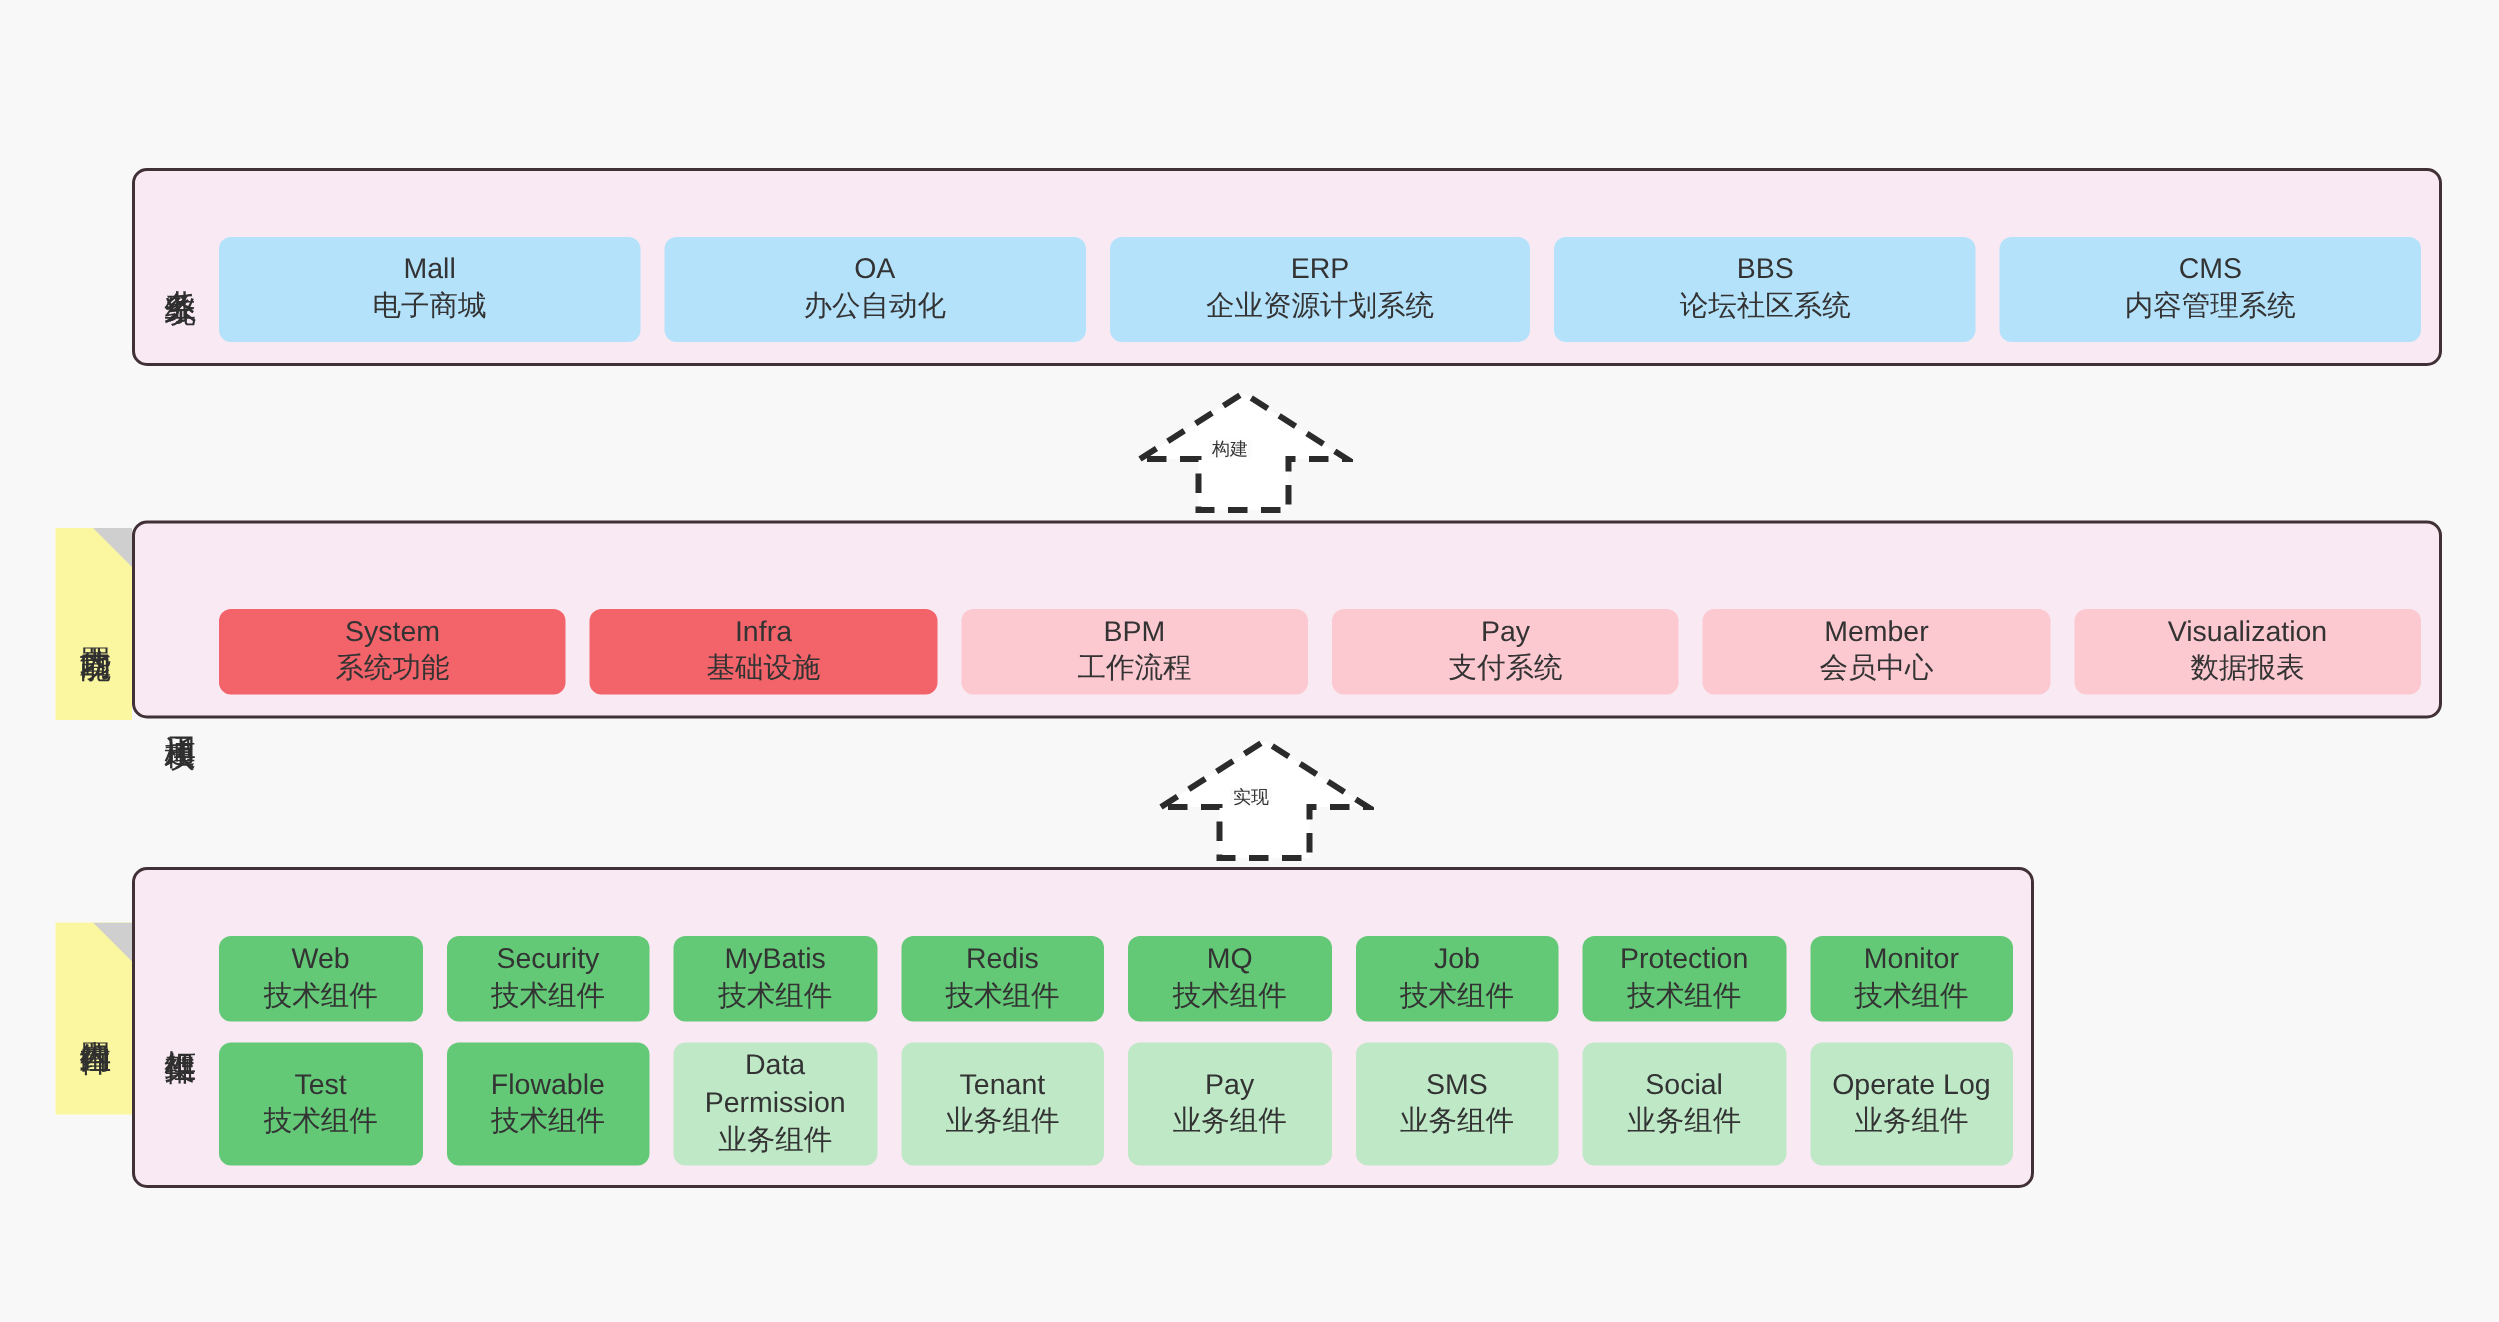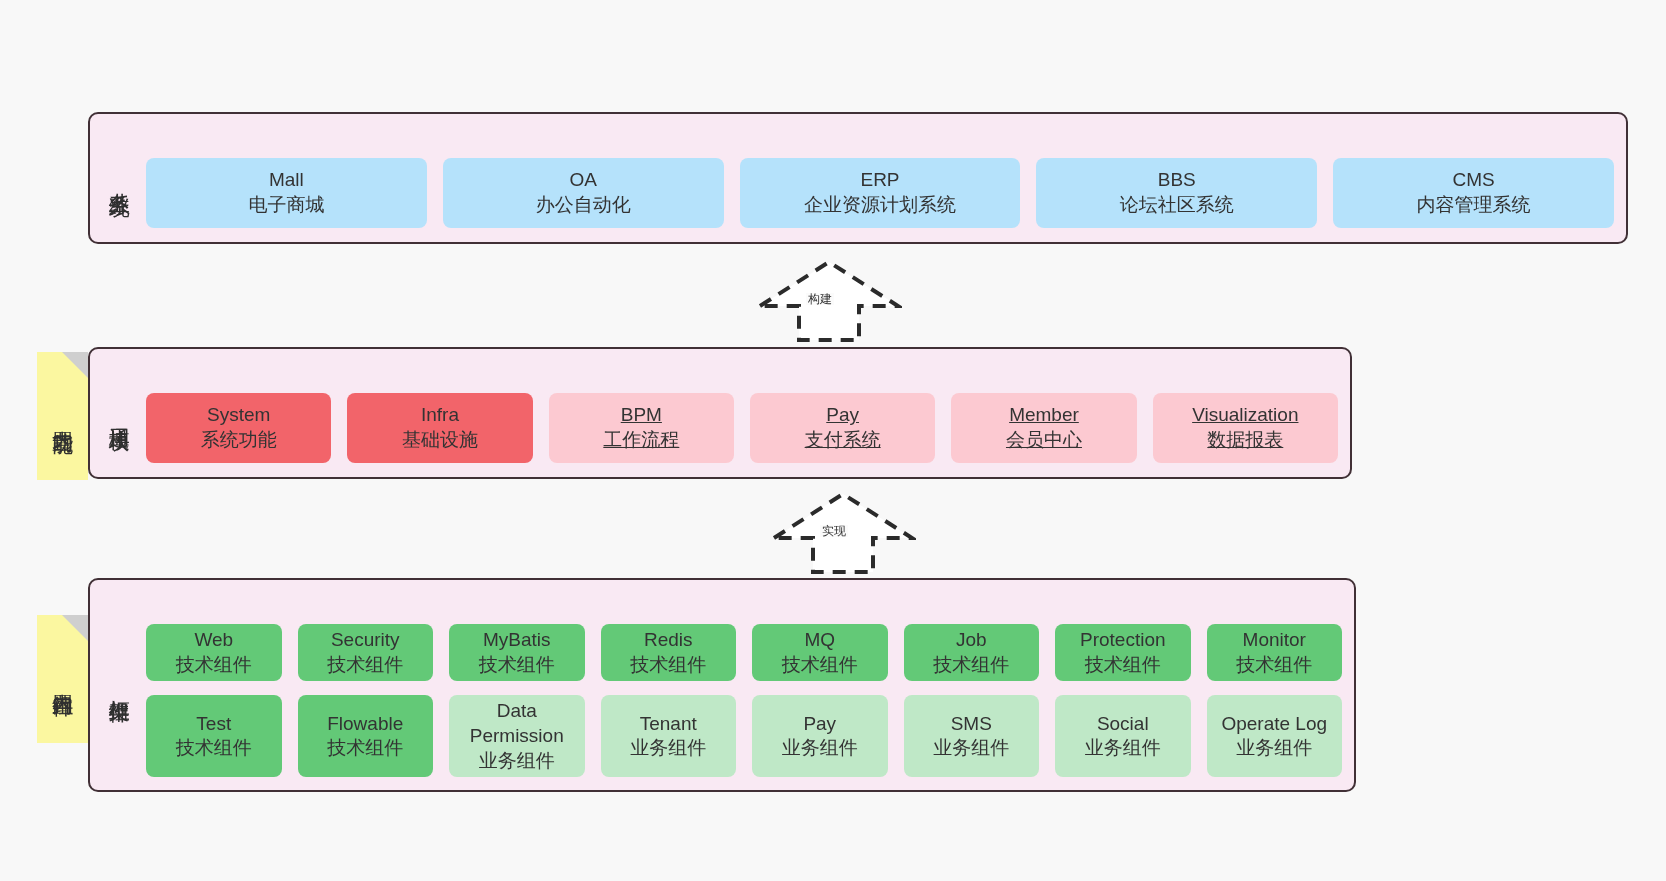--- a/index.html
+++ b/index.html
@@ -82,21 +82,21 @@
     line-height: 1.30;
     color: #333333;
     box-sizing: border-box;
     padding: 4px 2px;
   }
   .box .l1 { display: block; }
   .box .l2 { display: block; }
 
   .box.blue  { background: #b5e2fb; }
   .box.red   { background: #f2646a; }
-  .box.pink  { background: #fcc9d1; text-decoration: underline; }
+  .box.pink  { background: #fcc9d1; }
   .box.green { background: #63c977; }
   .box.lightgreen { background: #bfe8c7; justify-content: center; }
 
   
   .note {
     position: absolute;
     background: #fbf7a0;
     box-sizing: border-box;
     display: flex;
     align-items: center;
@@ -173,21 +173,21 @@
       <path d="M 4 48 L 73 4 L 142 48 L 103 48 L 103 82 L 43 82 L 43 48 Z" fill="#ffffff" stroke="#2b2b2b" stroke-width="4" stroke-dasharray="13,9" stroke-linejoin="miter"></path>
     </svg>
     <span class="arrow-label" style="left:50px; top:35px;">构建</span>
   </div>
 
   <div class="note" id="note-builtin-function" style="left:37px; top:352px; width:51px; height:128px;">
     <span class="fold"></span>
     <span>内置功能</span>
   </div>
 
-  <div class="layer" id="layer-common" style="left:88px; top:347px; width:1264px; height:132px;">
+  <div class="layer" id="layer-common" style="left:88px; top:347px; width:1540px; height:132px;align-items:flex-end;">
     <div class="layer-title">通用模块</div>
     <div class="layer-body">
 
       <div class="box red">
         <span class="l1">System</span>
         <span class="l2">系统功能</span>
       </div>
       <div class="box red">
         <span class="l1">Infra</span>
         <span class="l2">基础设施</span>

